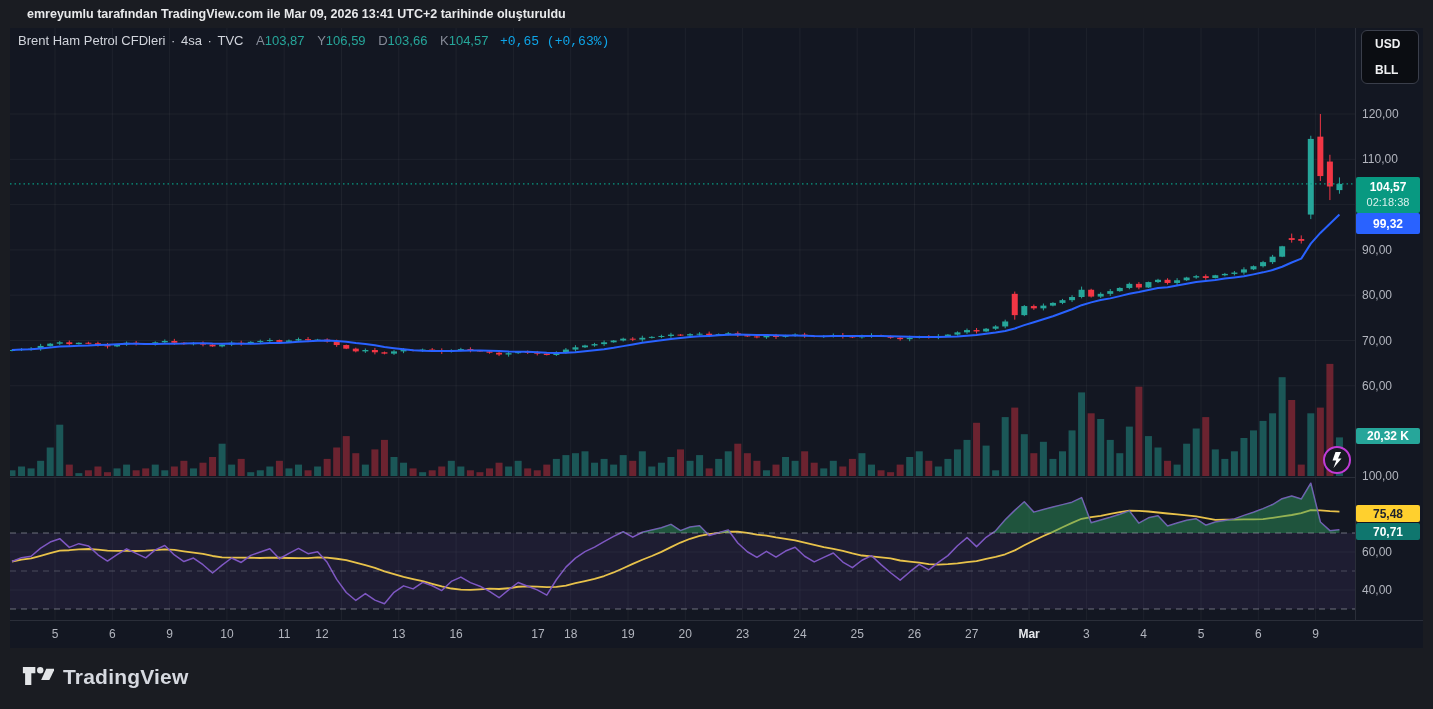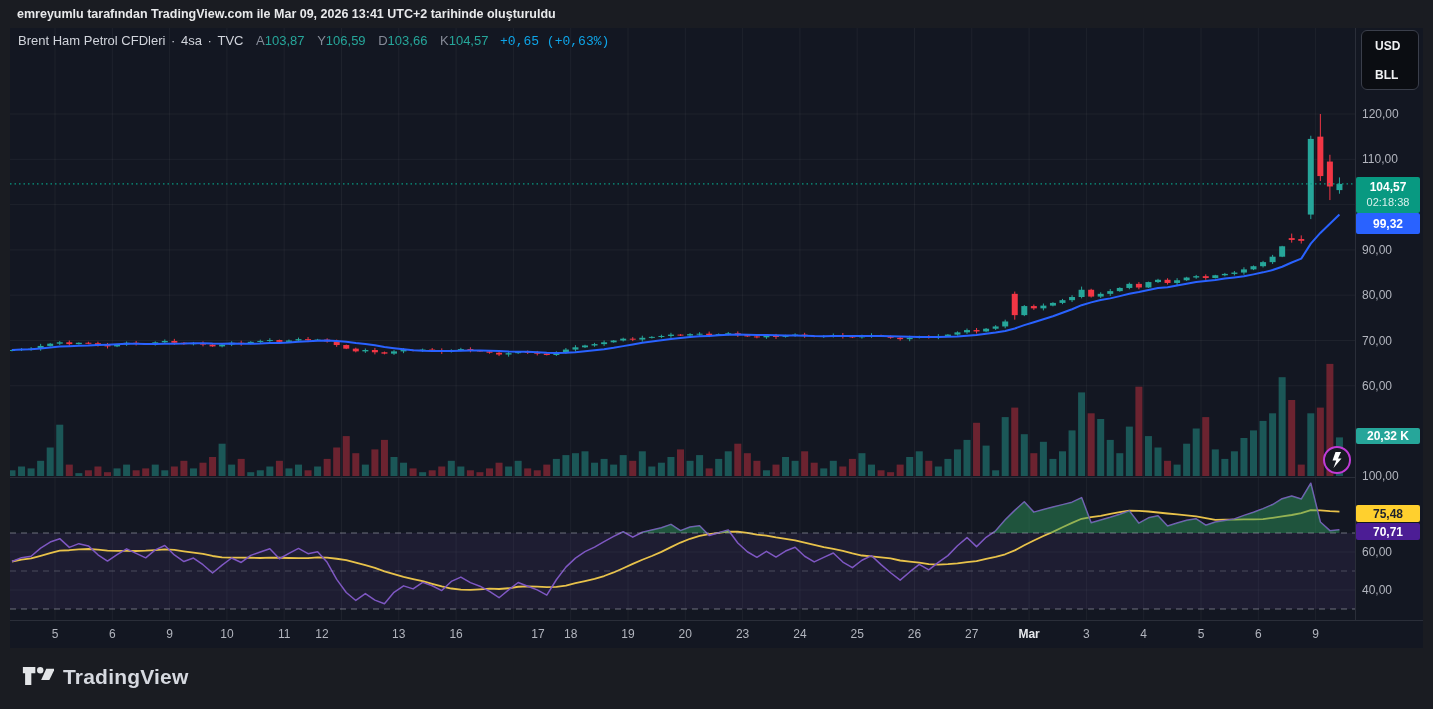--- a/index.html
+++ b/index.html
@@ -1,40 +1,40 @@
 <!DOCTYPE html>
 <html><head>
 <meta charset="utf-8">
 <style>
   html,body{margin:0;padding:0;width:1433px;height:709px;overflow:hidden;
     background:#1a1c22;font-family:"Liberation Sans",sans-serif;position:relative;}
   .topbar{position:absolute;left:0;top:0;width:1433px;height:28px;background:#1a1c22;
-    color:#e8e9eb;font-size:12.5px;font-weight:700;line-height:28px;padding-left:17px;box-sizing:border-box;}
+    color:#e8e9eb;font-size:12.5px;font-weight:700;line-height:28px;padding-left:27px;box-sizing:border-box;}
   .panel{position:absolute;left:10px;top:28px;width:1413px;height:620px;background:#131722;}
   #chart-svg{position:absolute;left:0;top:0;}
   .legend{position:absolute;left:18px;top:33px;font-size:13px;color:#d1d4dc;white-space:nowrap;}
   .legend .sep{margin:0 2px;}
   .legend .olabel{color:#868b98;margin-left:9px;}
   .legend .oval{color:#26a69a;}
   .legend .chg{color:#0ea5e9;margin-left:8px;font-family:Liberation Mono, monospace;}
-  .unitbox{position:absolute;left:1361px;top:30px;width:58px;height:60px;background:#0b0d12;
+  .unitbox{position:absolute;left:1361px;top:30px;width:58px;height:54px;background:#0b0d12;
     border:1px solid #3a3e4a;border-radius:6px;box-sizing:border-box;display:flex;flex-direction:column;}
   .unitbox div{flex:1;display:flex;align-items:center;padding-left:13px;color:#f0f1f3;
     font-size:12px;font-weight:700;}
   .ytick{position:absolute;left:1362px;color:#b2b5be;font-size:12px;transform:translateY(-50%);}
   .xtick{position:absolute;top:627px;color:#b2b5be;font-size:12px;transform:translateX(-50%);}
   .xtick.month{color:#e6e8ec;font-weight:700;}
   .tag{position:absolute;left:1356px;width:64px;color:#fff;font-size:12px;font-weight:700;
     display:flex;align-items:center;justify-content:center;border-radius:2px;box-sizing:border-box;}
   .tag-last{top:177px;height:36px;background:#089981;flex-direction:column;line-height:15px;}
   .tag-last .cd{font-size:11px;font-weight:400;color:rgba(255,255,255,0.85);}
   .tag-mablue{top:213px;height:21px;background:#2962ff;}
   .tag-vol{top:428px;height:16px;background:#26a69a;}
   .tag-rsima{top:505px;height:17px;background:#ffd02e;color:#1e222d;}
-  .tag-rsi{top:523px;height:17px;background:#4c1d95;}
+  .tag-rsi{top:523px;height:17px;background:#0f766e;}
   .lightning{position:absolute;left:1323px;top:446px;width:28px;height:28px;border-radius:50%;
     background:#171a22;border:2px solid #c13bd6;box-sizing:border-box;display:flex;
     align-items:center;justify-content:center;}
   .tvlogo{position:absolute;left:22px;top:663px;display:flex;align-items:flex-end;gap:9px;}
   .tvlogo .txt{color:#d6d9e0;font-size:21px;font-weight:700;letter-spacing:0.2px;}
   .hotspot{position:absolute;}
 </style>
 </head>
 <body>
 

